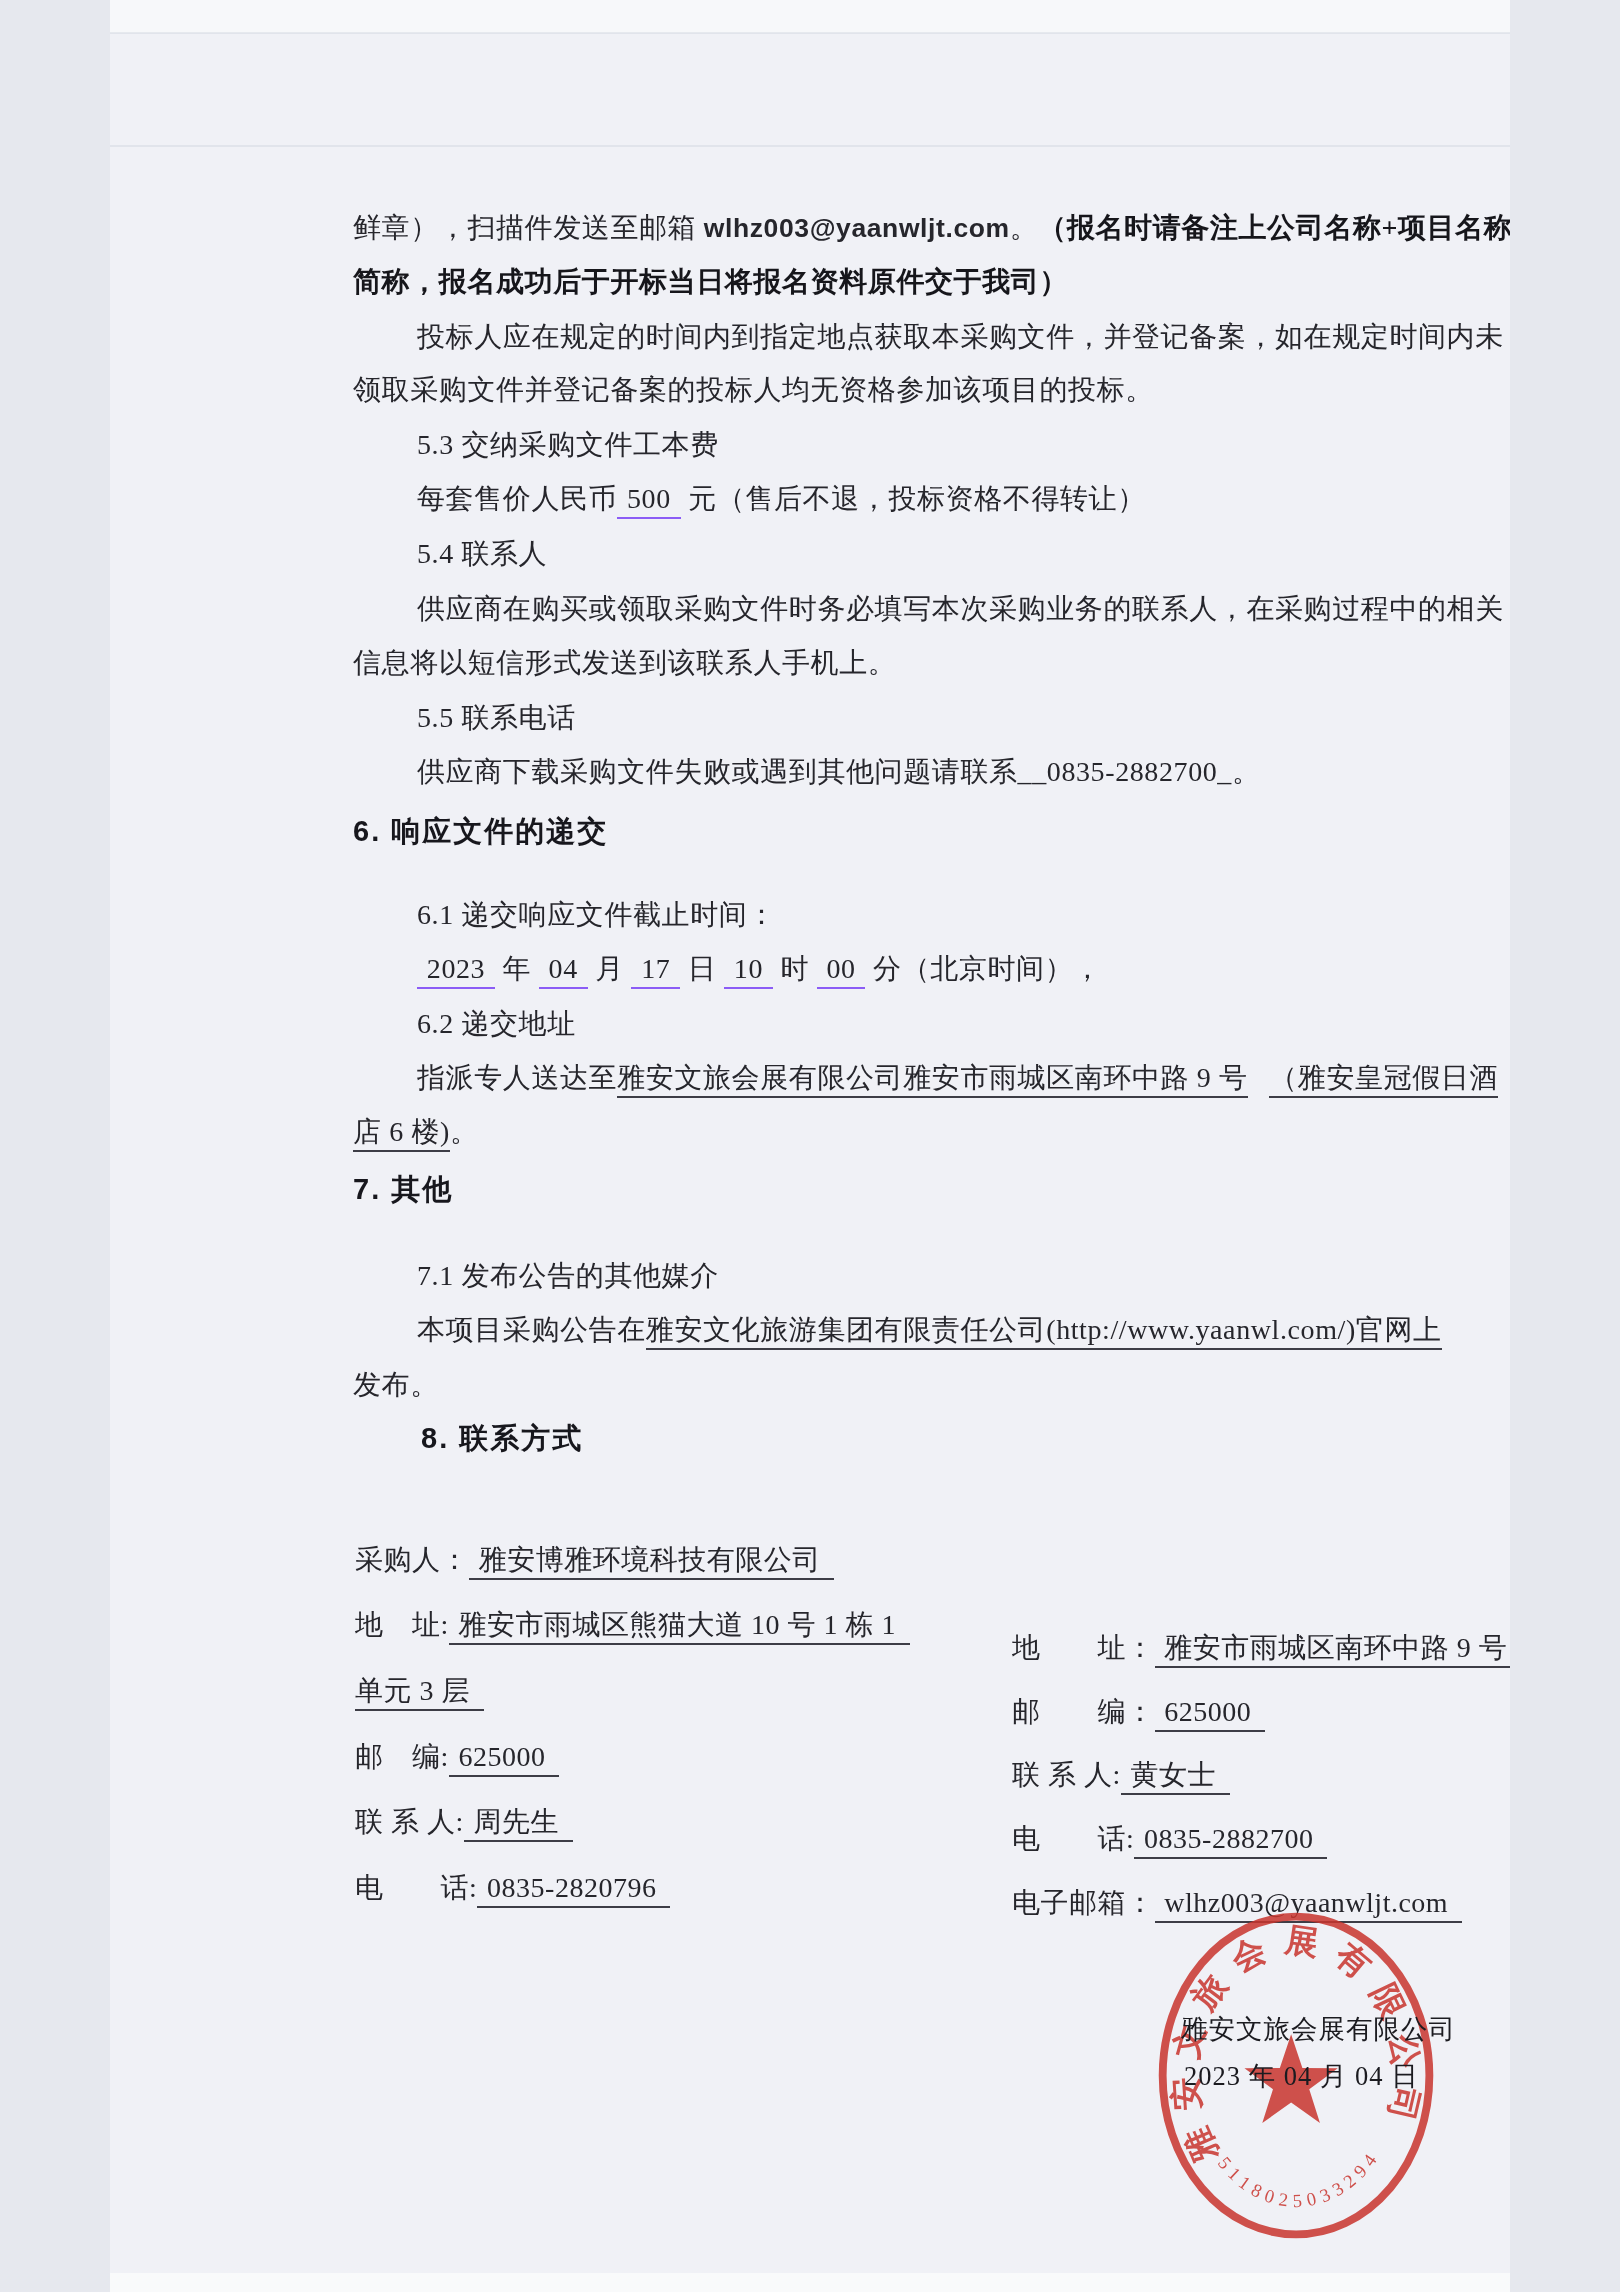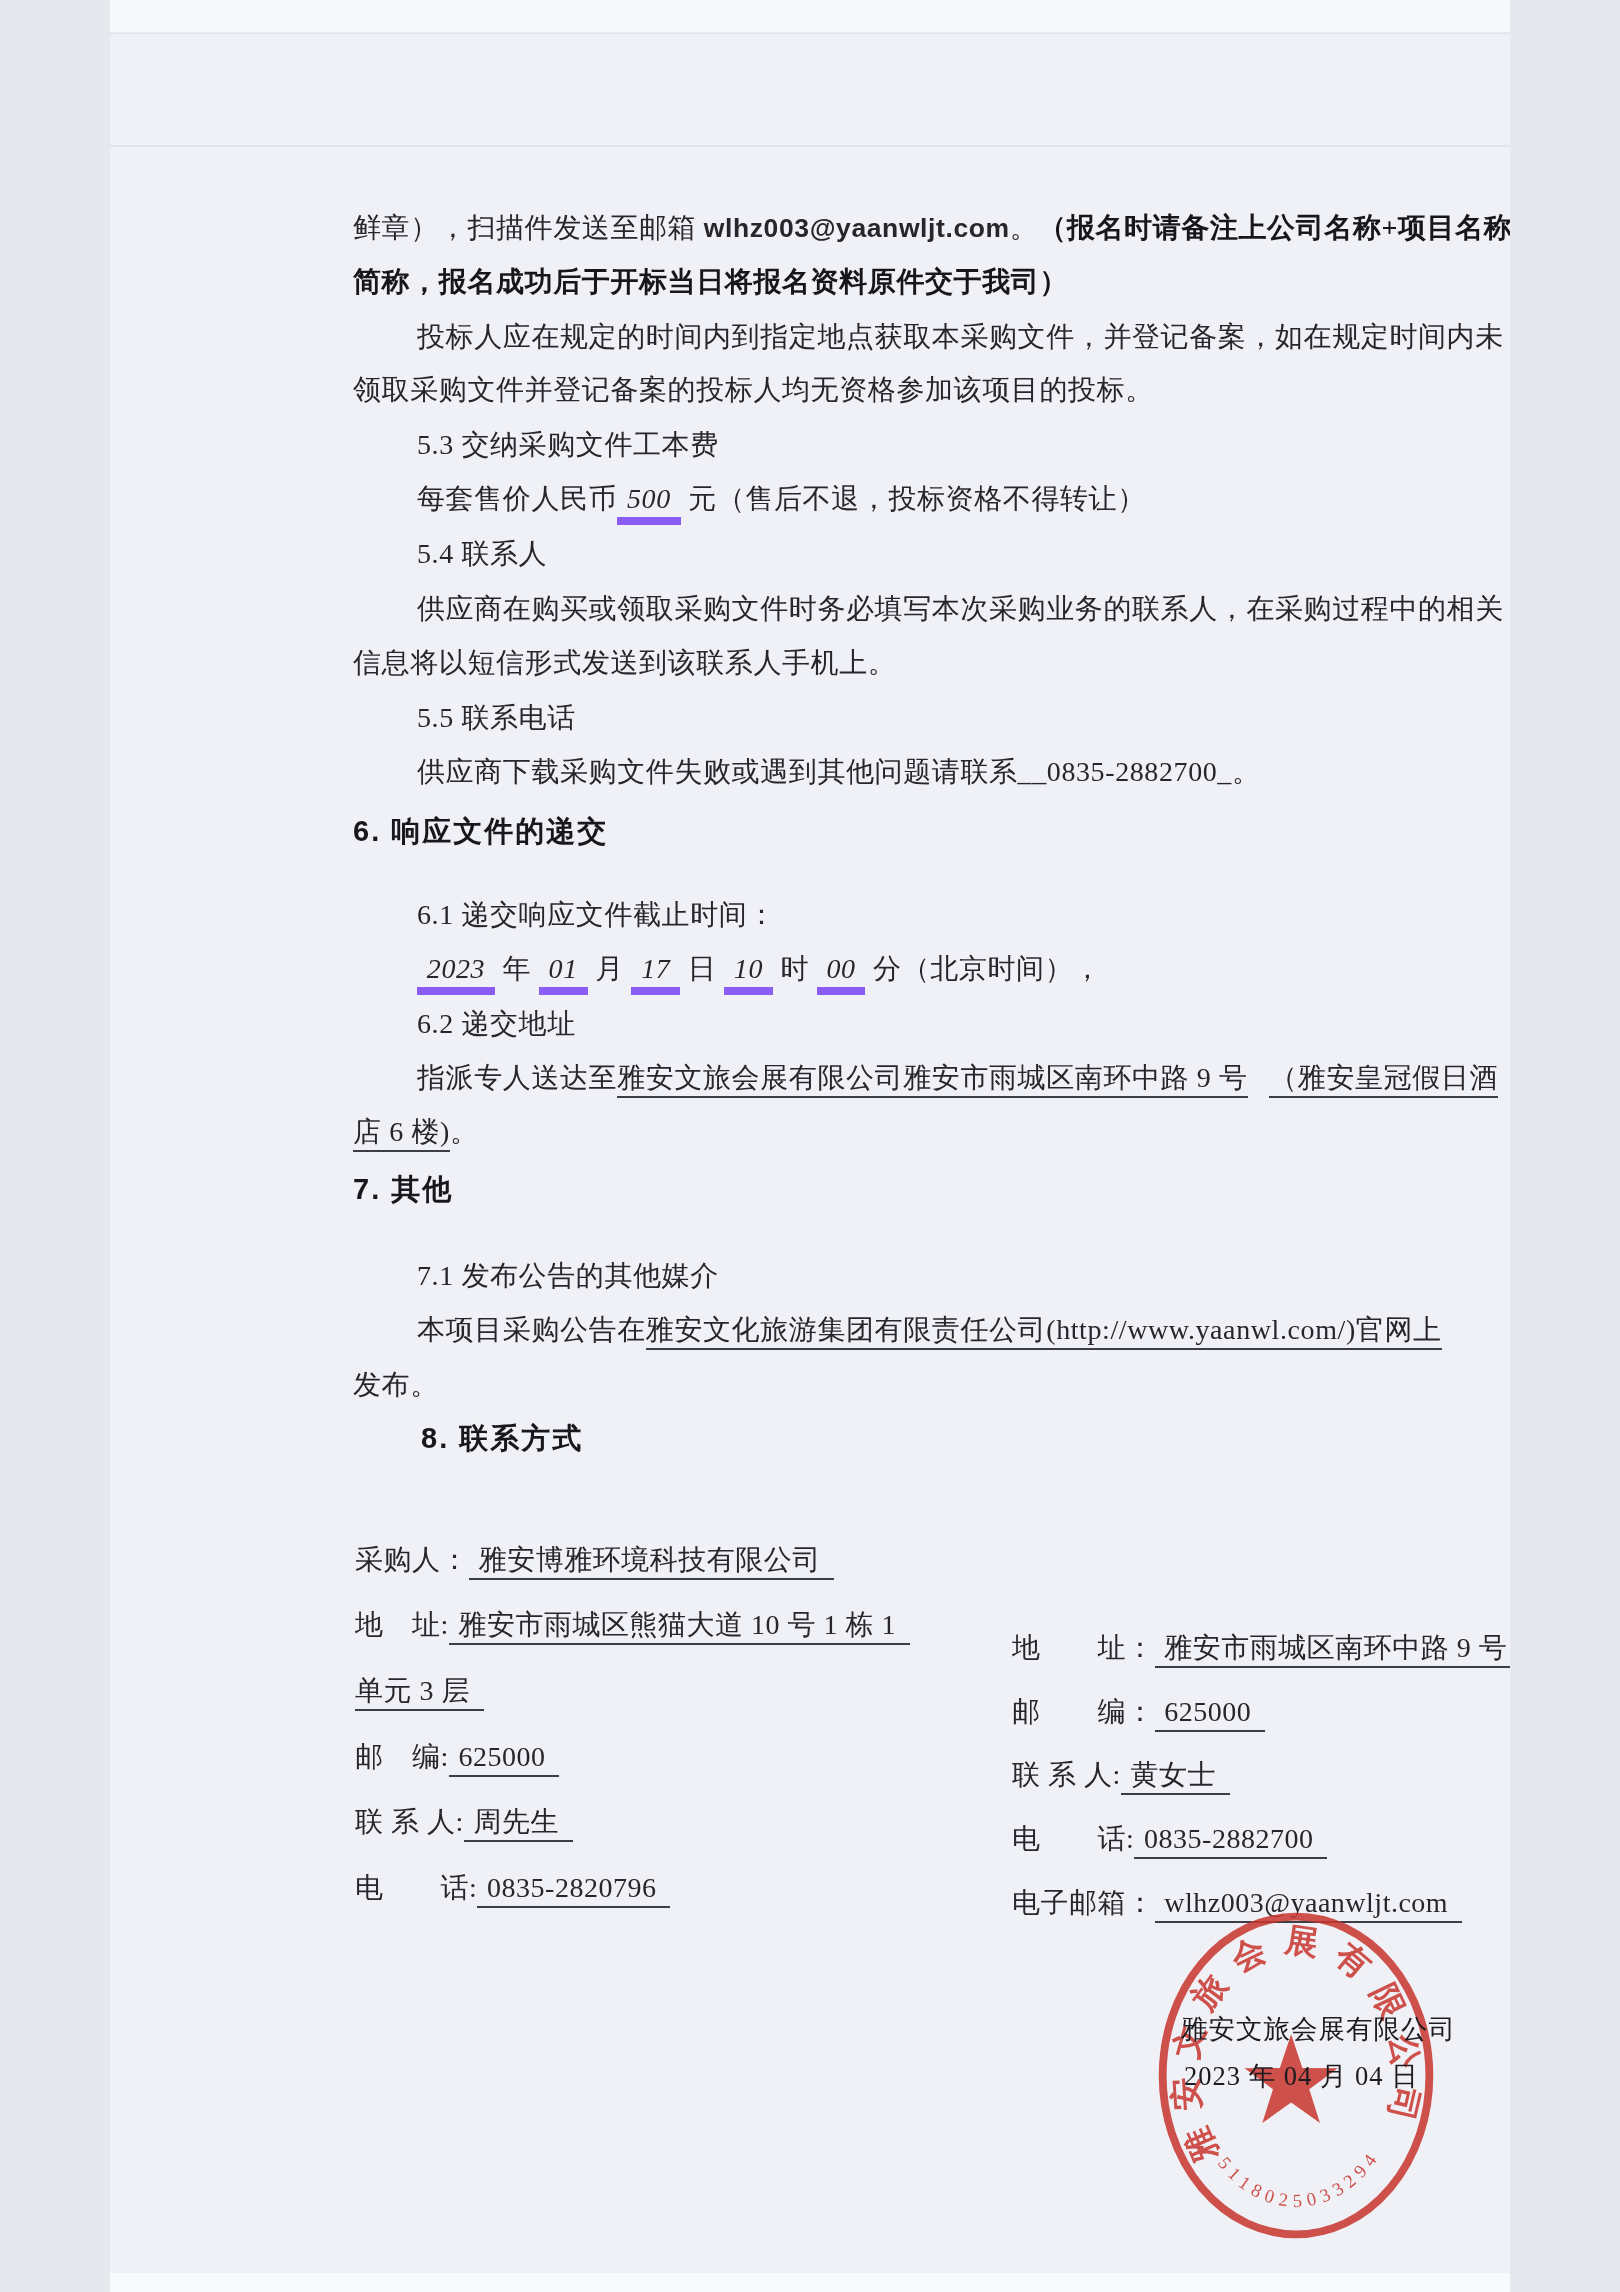--- a/index.html
+++ b/index.html
@@ -9,21 +9,21 @@
     font-family:"Liberation Serif","DejaVu Serif",serif;
     color:#26262c;
   }
   .band-top{position:absolute;left:0;top:0;width:100%;height:33px;background:#f7f8fa;}
   .band-bottom{position:absolute;left:0;bottom:0;width:100%;height:19.6px;background:#f9fafb;}
   .scanline{position:absolute;left:0;width:100%;height:2px;background:rgba(175,180,198,.22);}
   .tl{position:absolute;white-space:nowrap;font-size:28px;line-height:39px;letter-spacing:0.6px;}
   .b{font-weight:700;color:#16161b;}
   .mail{font-family:"Liberation Sans","DejaVu Sans",sans-serif;font-weight:700;font-size:26.5px;}
   .u{border-bottom:2px solid #3d3d46;padding-bottom:2.9px;}
-  .unum{border-bottom:8px solid #8b5cf6;padding:0 9.8px 2.9px 9.8px;font-style:italic;}
+  .unum{border-bottom:2px solid #8b5cf6;padding:0 9.8px 2.9px 9.8px;}
   .gap{margin-left:21.6px;}
   .h{
     position:absolute;white-space:nowrap;
     font-family:"Liberation Sans","DejaVu Sans",sans-serif;
     font-weight:700;font-size:29px;color:#17171d;letter-spacing:2px;
   }
   .crow{position:absolute;white-space:nowrap;font-size:28px;letter-spacing:0.5px;}
   .crow .lbl{color:#26262c;}
   .crow .val{border-bottom:2px solid #3d3d46;padding:0 13.7px 2.9px 9.8px;}
   .foot{position:absolute;white-space:nowrap;font-size:26.5px;color:#1b1b20;z-index:6;letter-spacing:1px;}
@@ -50,21 +50,21 @@
   <div class="tl" style="top:479px;left:307px"><span>每套售价人民币</span><span class="unum">500</span><span> 元（售后不退，投标资格不得转让）</span></div>
   <div class="tl" style="top:534px;left:307px">5.4 联系人</div>
   <div class="tl" style="top:589px;left:307px">供应商在购买或领取采购文件时务必填写本次采购业务的联系人，在采购过程中的相关</div>
   <div class="tl" style="top:643px;left:243px">信息将以短信形式发送到该联系人手机上。</div>
   <div class="tl" style="top:698px;left:307px">5.5 联系电话</div>
   <div class="tl" style="top:752px;left:307px"><span>供应商下载采购文件失败或遇到其他问题请联系</span><span>__0835-2882700_</span><span>。</span></div>
 
   <div class="h" style="top:812px;left:243px">6. 响应文件的递交</div>
 
   <div class="tl" style="top:895px;left:307px">6.1 递交响应文件截止时间：</div>
-  <div class="tl" style="top:949px;left:307px"><span class="unum">2023</span><span> 年 </span><span class="unum">01</span><span> 月 </span><span class="unum">17</span><span> 日 </span><span class="unum">10</span><span> 时 </span><span class="unum">00</span><span> 分（北京时间），</span></div>
+  <div class="tl" style="top:949px;left:307px"><span class="unum">2023</span><span> 年 </span><span class="unum">04</span><span> 月 </span><span class="unum">17</span><span> 日 </span><span class="unum">10</span><span> 时 </span><span class="unum">00</span><span> 分（北京时间），</span></div>
   <div class="tl" style="top:1004px;left:307px">6.2 递交地址</div>
   <div class="tl" style="top:1058px;left:307px"><span>指派专人送达至</span><span class="u">雅安文旅会展有限公司雅安市雨城区南环中路 9 号</span><span class="u gap">（雅安皇冠假日酒</span></div>
   <div class="tl" style="top:1112px;left:243px"><span class="u">店 6 楼)</span><span>。</span></div>
 
   <div class="h" style="top:1170px;left:243px">7. 其他</div>
 
   <div class="tl" style="top:1256px;left:307px">7.1 发布公告的其他媒介</div>
   <div class="tl" style="top:1310px;left:307px"><span>本项目采购公告在</span><span class="u">雅安文化旅游集团有限责任公司(http://www.yaanwl.com/)官网上</span></div>
   <div class="tl" style="top:1365px;left:243px">发布。</div>
 

